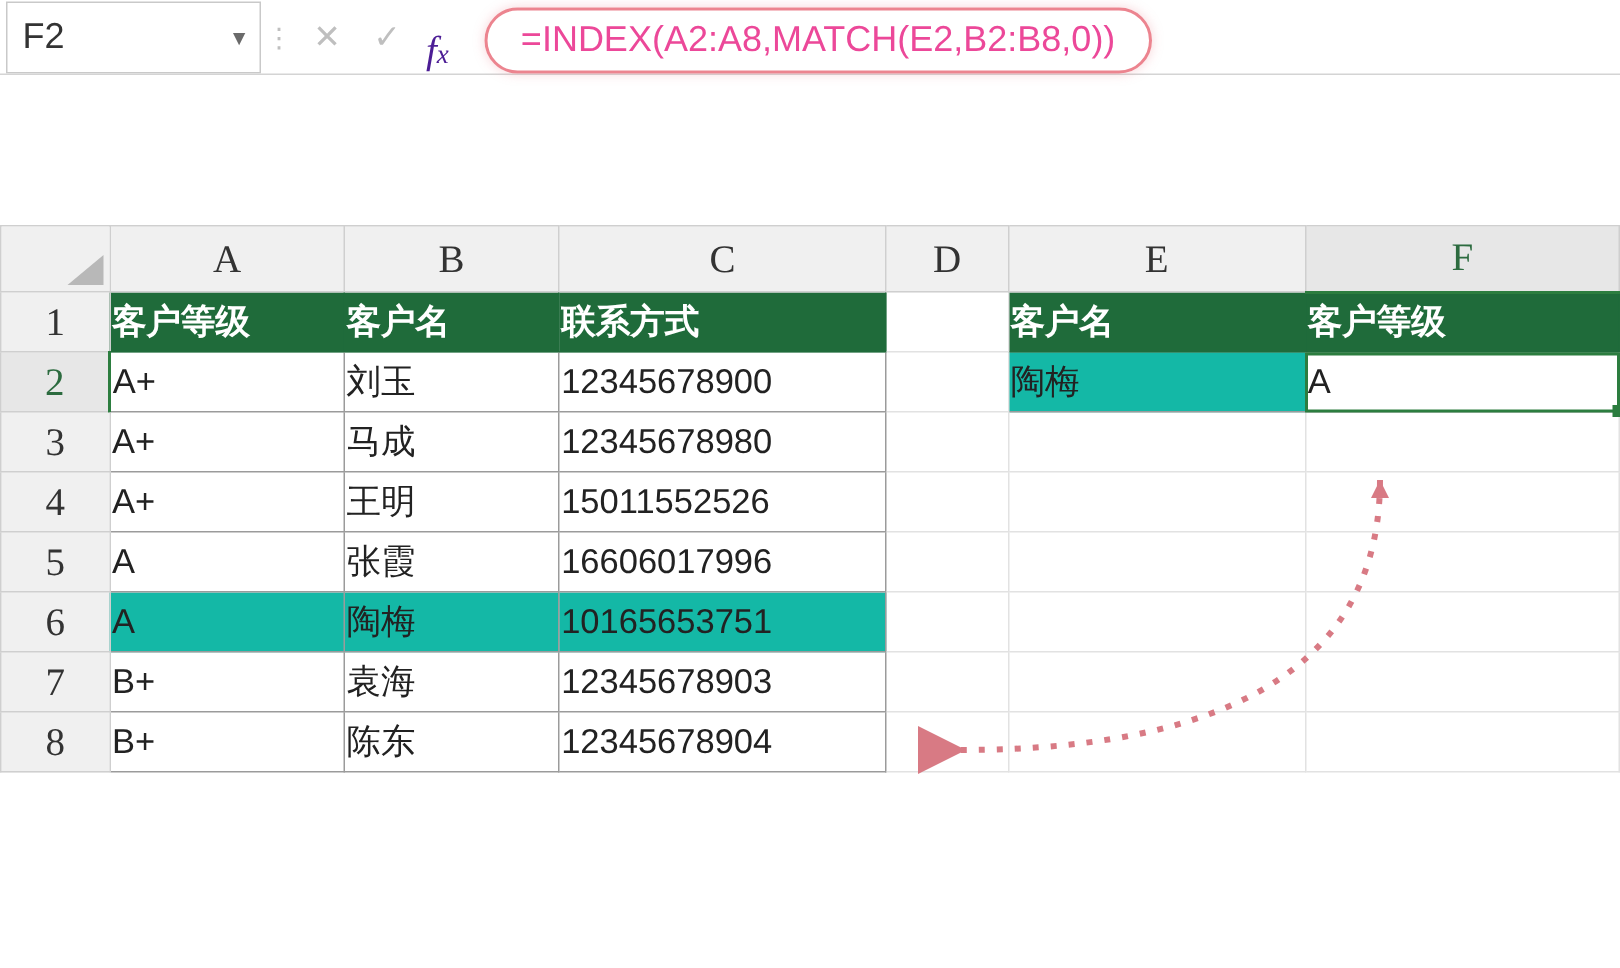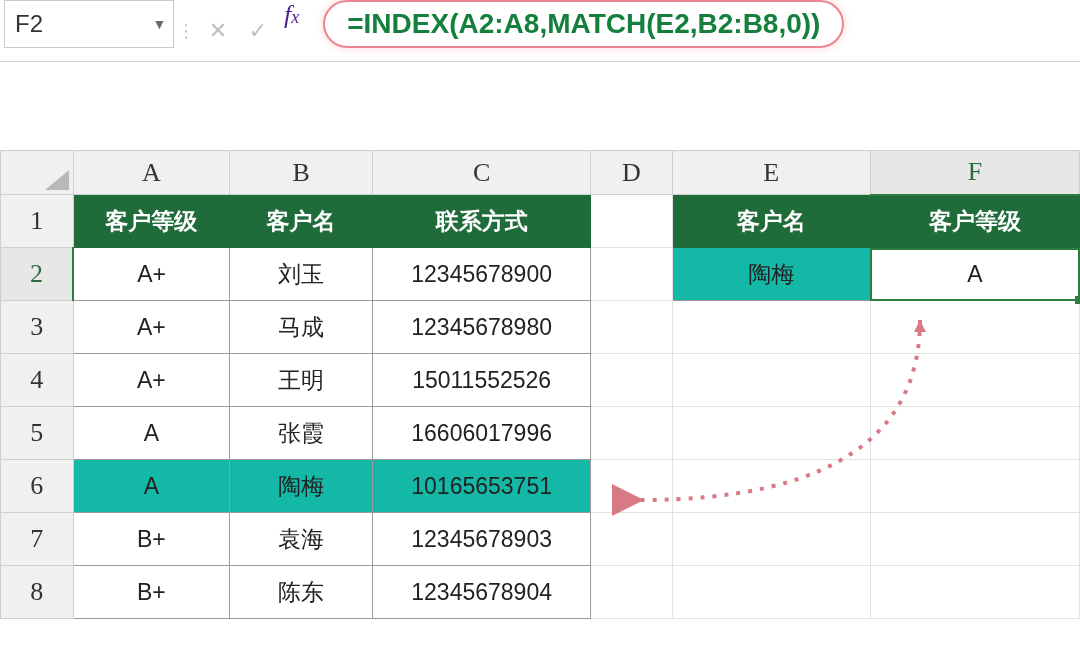--- a/index.html
+++ b/index.html
@@ -8,22 +8,22 @@
     font-family: "Segoe UI", Arial, sans-serif;
     background: #fff;
     width: 1080px;
     height: 645px;
     overflow: hidden;
     position: relative;
   }
 
   .formula-bar {
     display: flex;
-    align-items: flex-start;
-    height: 62px;
+    align-items: flex-end;
+    height: 50px;
     border-bottom: 1px solid #d4d4d4;
   }
   .name-box {
     width: 170px;
     height: 48px;
     border: 1px solid #c9c9c9;
     background: #fff;
     display: flex;
     align-items: center;
     margin-left: 4px;
@@ -70,23 +70,22 @@
     padding: 0 6px;
   }
   .formula-box {
     margin-left: 18px;
     border: 2px solid #ec848f;
     border-radius: 28px;
     padding: 6px 22px;
     box-shadow: 0 0 8px rgba(236,132,143,0.35);
   }
   .formula-text {
-    font-size: 28px;
-    color: #15803d;
-    font-weight: bold;
+    font-size: 24px;
+    color: #ec4899;
   }
 
   .grid {
     position: absolute;
     left: 0;
     top: 150px;
     border-collapse: collapse;
     width: 1080px;
   }
   .col-rh { width: 66px; }
@@ -132,24 +131,23 @@
     right: 4px;
     bottom: 4px;
     width: 0; height: 0;
     border-style: solid;
     border-width: 0 0 20px 24px;
     border-color: transparent transparent #b8b8b8 transparent;
   }
 
   td.cell {
     border: 1px solid #e2e2e2;
-    height: 53px;
+    height: 40px;
     font-size: 23px;
     color: #222;
-    text-align: center;
     background: #fff;
   }
   td.hdr {
     background: #1f6b3a;
     color: #fff;
     font-weight: 600;
     border: 1px solid #1f6b3a;
   }
   td.data {
     border: 1px solid #9b9b9b;

